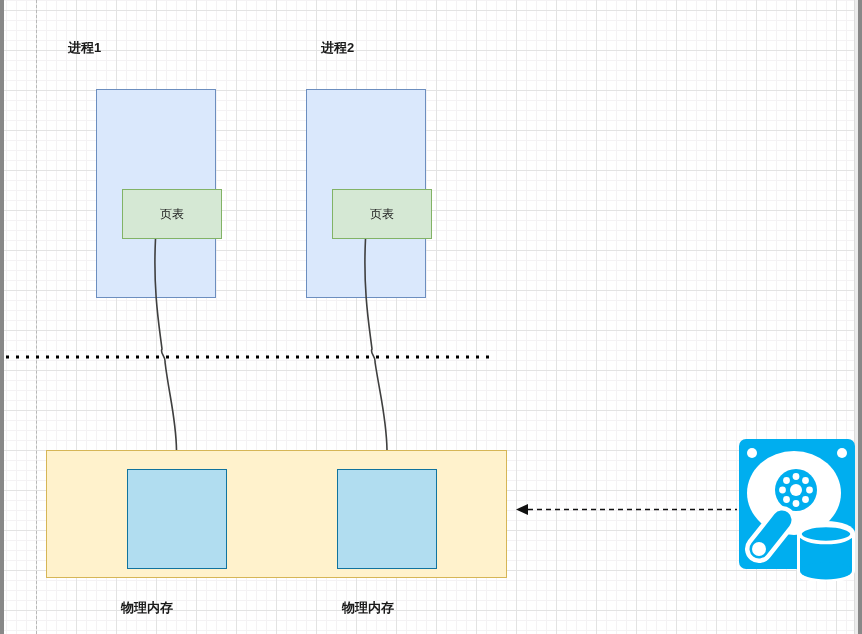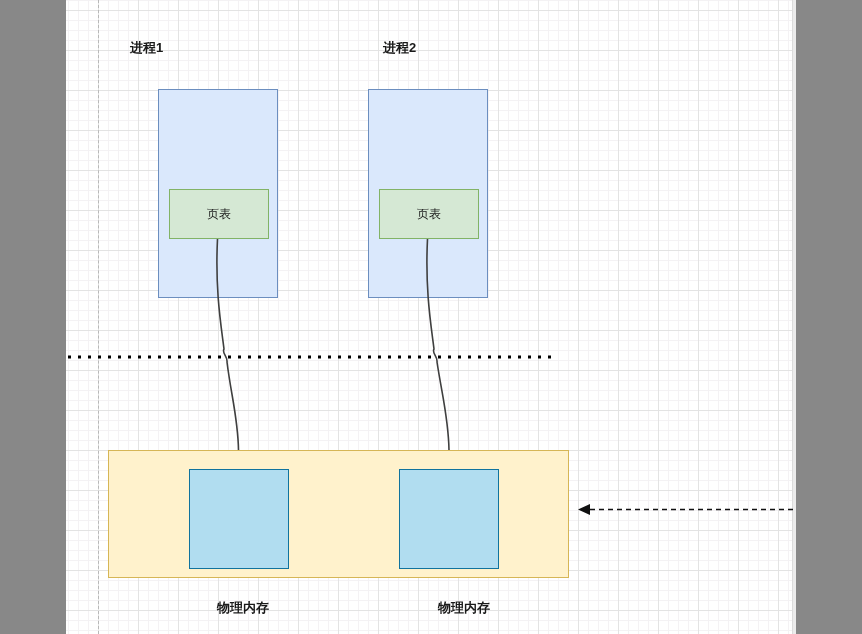--- a/index.html
+++ b/index.html
@@ -1,19 +1,19 @@
 <!DOCTYPE html>
 <html style="--process-fill: #dae8fc; --process-border: #6c8ebf; --page-table-fill: #d5e8d4; --page-table-border: #82b366; --memory-fill: #fff2cc; --memory-border: #d6b656; --frame-fill: #b1ddf0; --frame-border: #10739e; --disk-cyan: #00aeef; --connector: #3f3f3f; --divider-dots: #000000; --arrow: #111111;"><head>
 <meta charset="utf-8">
 <style>
   html,body{margin:0;padding:0;background:#888;}
   *{box-sizing:border-box;}
   #stage{
     position:relative;
-    width:730px;height:634px;
+    width:854px;height:634px;
     margin:0 auto;
     background-color:#ffffff;
     background-image:
       linear-gradient(to right, #e3e3e3 1px, transparent 1px),
       linear-gradient(to bottom, #e3e3e3 1px, transparent 1px),
       linear-gradient(to right, #f4f2f4 1px, transparent 1px),
       linear-gradient(to bottom, #f4f2f4 1px, transparent 1px);
     background-size:40px 40px,40px 40px,10px 10px,10px 10px;
     background-position:32px 10px,32px 10px,2px 0,2px 0;
     overflow:hidden;
@@ -26,29 +26,29 @@
   }
   .canvas-edge-r{
     position:absolute;right:0;top:0;bottom:0;width:4px;
     background:#ececec;border-left:1px solid #dcdcdc;
   }
   .lbl{
     position:absolute;
     font-size:13px;font-weight:bold;line-height:16px;
     white-space:nowrap;
   }
-  .lbl.center{text-align:center;}
+  .lbl.center{text-align:left;}
   .box{position:absolute;}
   .process-box{
     width:120px;height:209px;
     background:var(--process-fill,#dae8fc);
     border:1px solid var(--process-border,#6c8ebf);
   }
   .page-table{
-    position:absolute;left:10px;top:99px;
+    position:absolute;left:25px;top:99px;
     width:100px;height:50px;
     background:var(--page-table-fill,#d5e8d4);
     border:1px solid var(--page-table-border,#82b366);
     display:flex;align-items:center;justify-content:center;
     font-size:12px;font-weight:normal;
   }
   .memory-box{
     left:42px;top:450px;width:461px;height:128px;
     background:var(--memory-fill,#fff2cc);
     border:1px solid var(--memory-border,#d6b656);

